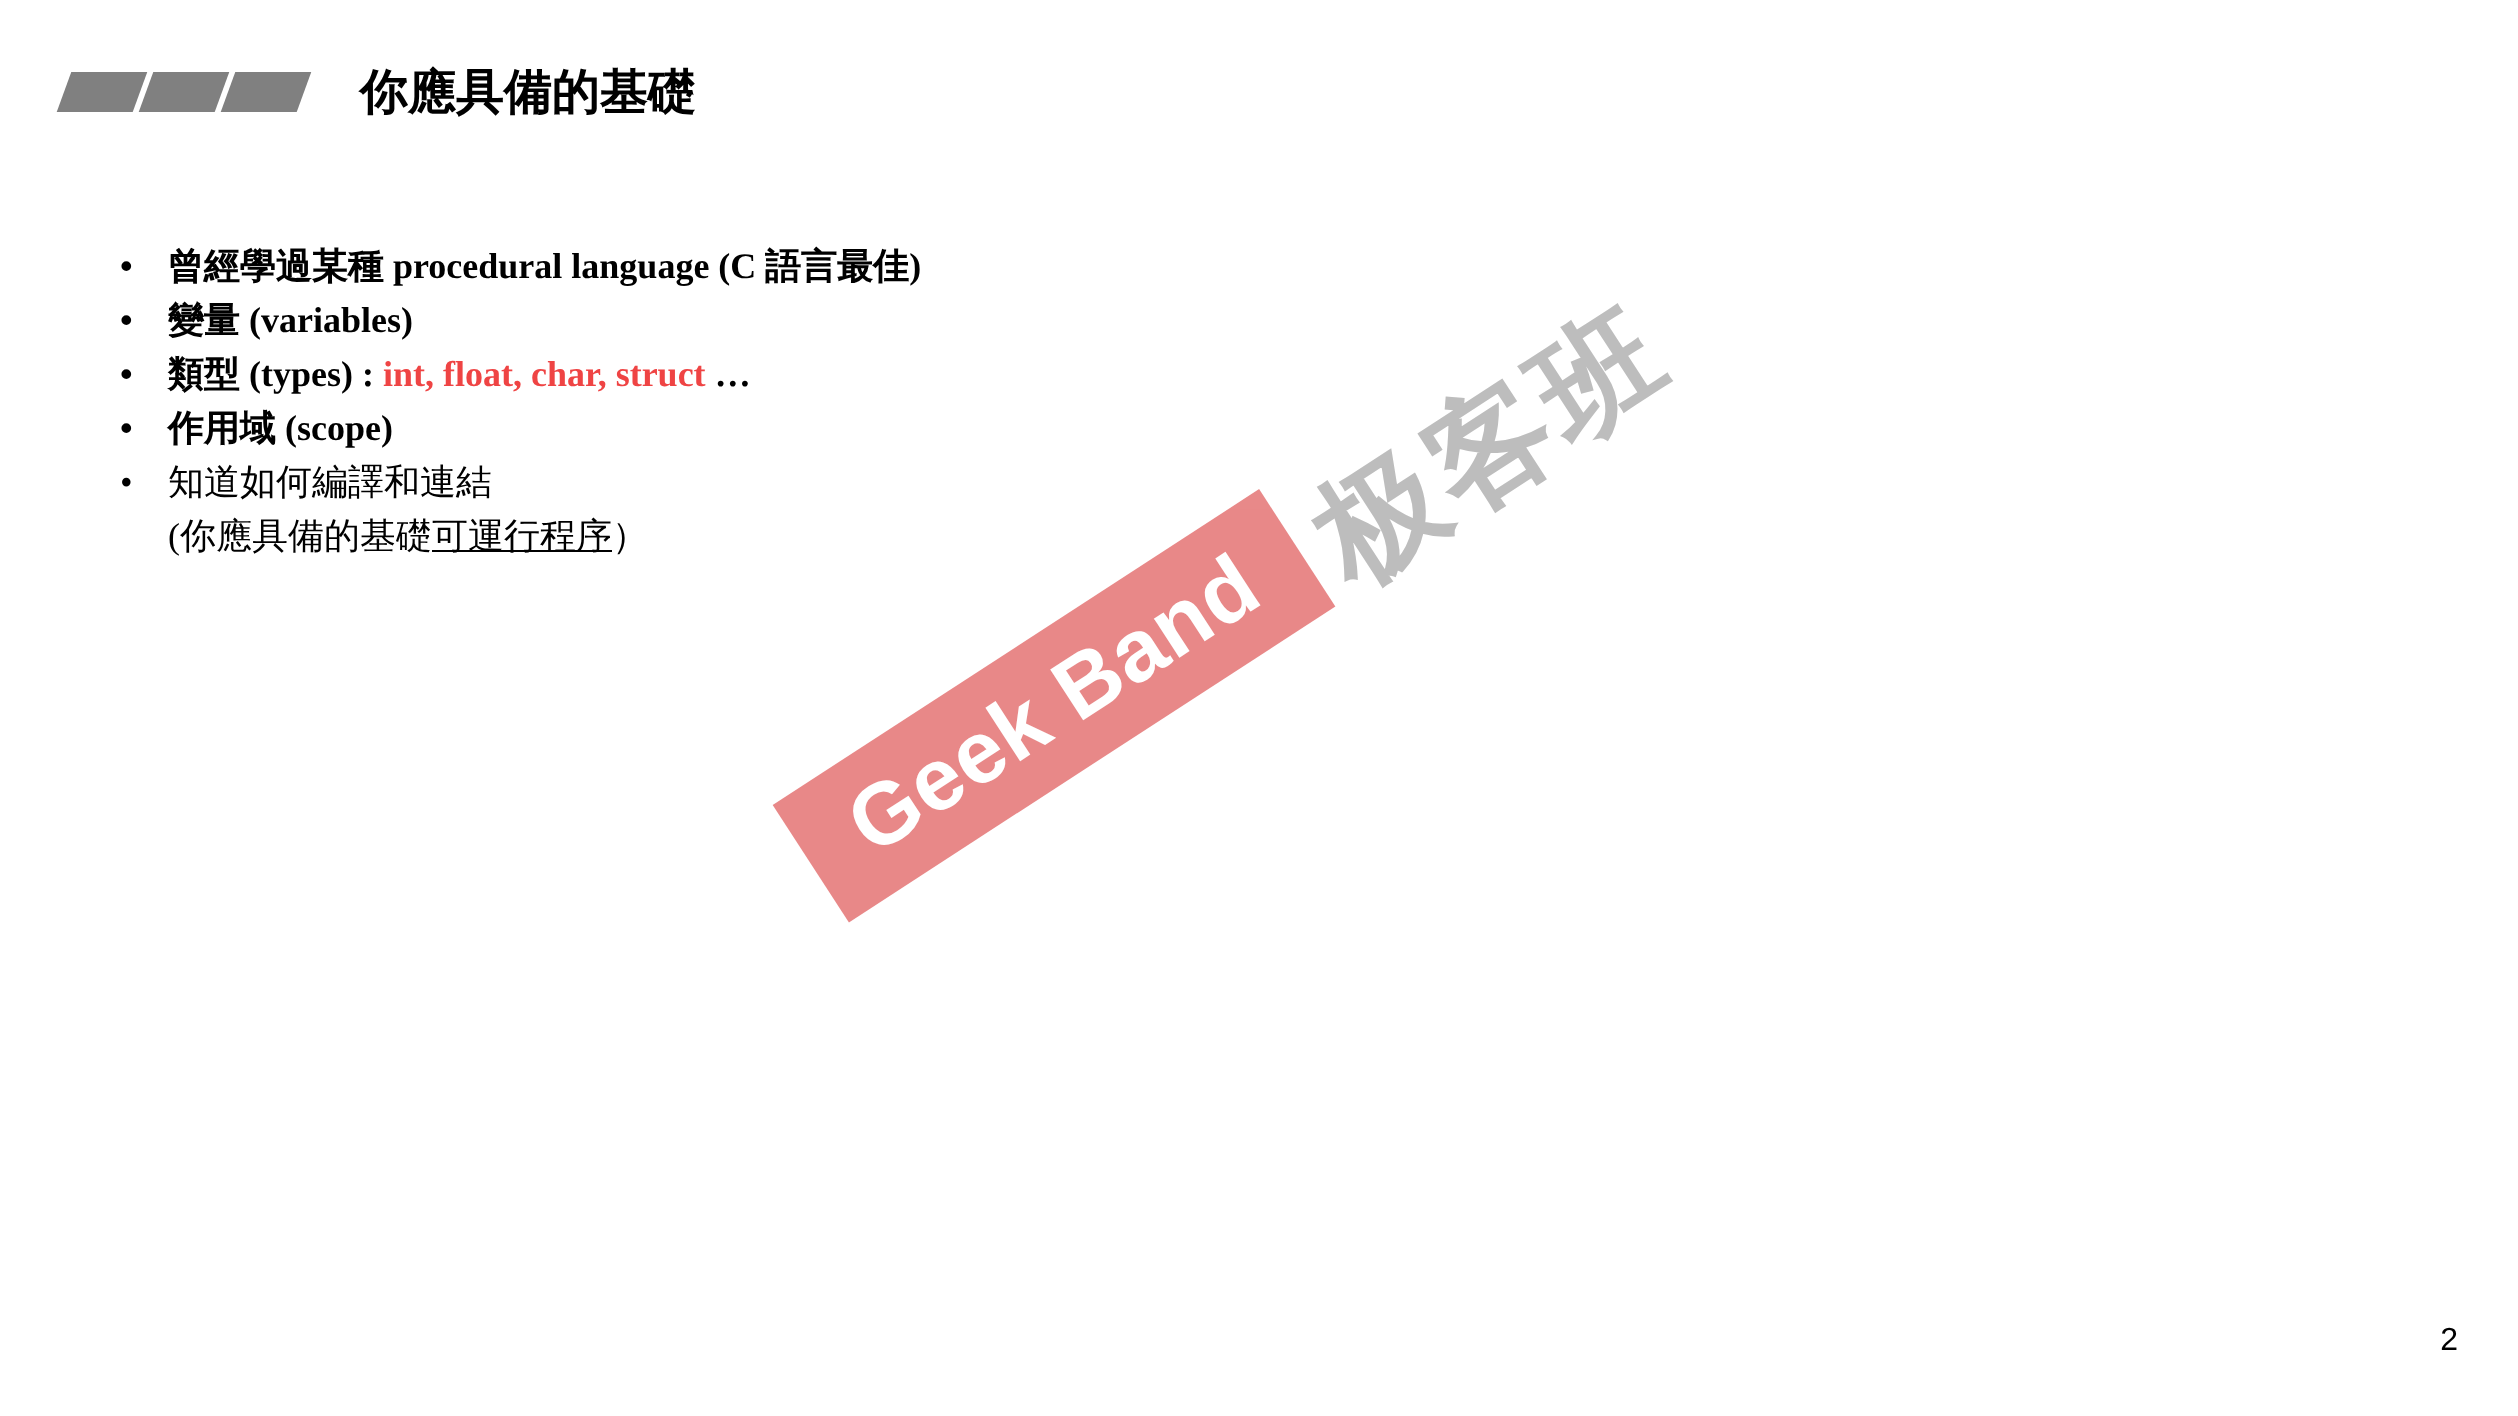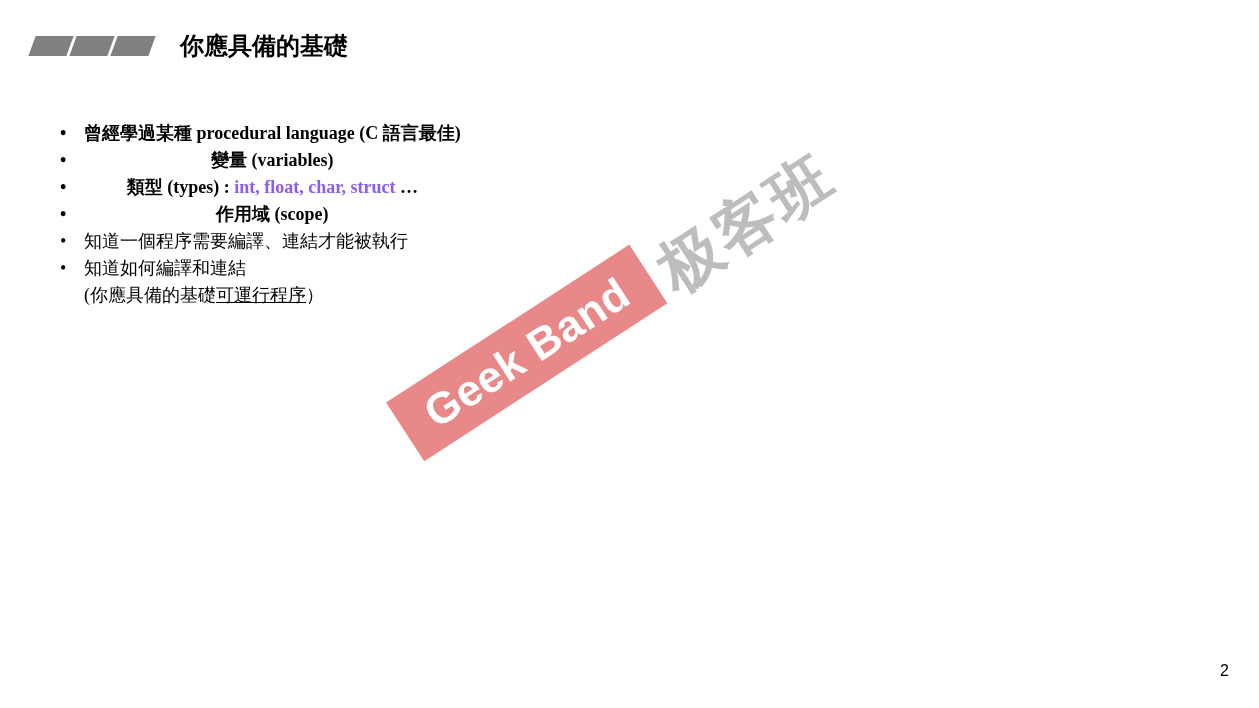--- a/index.html
+++ b/index.html
@@ -58,23 +58,22 @@
     padding-left: 24px;
   }
   .content li::before {
     content: "•";
     position: absolute;
     left: 0;
     top: 0;
   }
   .sub {
     margin-left: 52px;
-    text-align: center;
   }
-  .blue { color: #8b5cf6; font-weight: bold; }
+  .blue { color: #ef4444; font-weight: bold; }
   .bold { font-weight: bold; }
   .underline { text-decoration: underline; text-align: right; }
   .page-number {
     position: absolute;
     right: 30px;
     bottom: 28px;
     font-size: 16px;
     font-family: Arial, sans-serif;
   }
   .watermark {
@@ -144,23 +143,20 @@
       </li>
       <li class="bold">
         <span>類型</span><span> (types) : </span><span class="blue">int, float, char, struct</span><span> …</span>
       </li>
       <li class="bold">
         <span>作用域</span><span> (scope)</span>
       </li>
     </ul>
     <ul>
       <li>
-        <span>知道一個程序需要編譯、連結才能被執行</span>
-      </li>
-      <li>
         <span>知道如何編譯和連結</span><br>
         <span>(</span><span>你應具備的基礎</span><span class="underline">可運行程序</span><span>）</span>
       </li>
     </ul>
   </div>
 
   <div class="page-number">2</div>
 
 </div>
 

